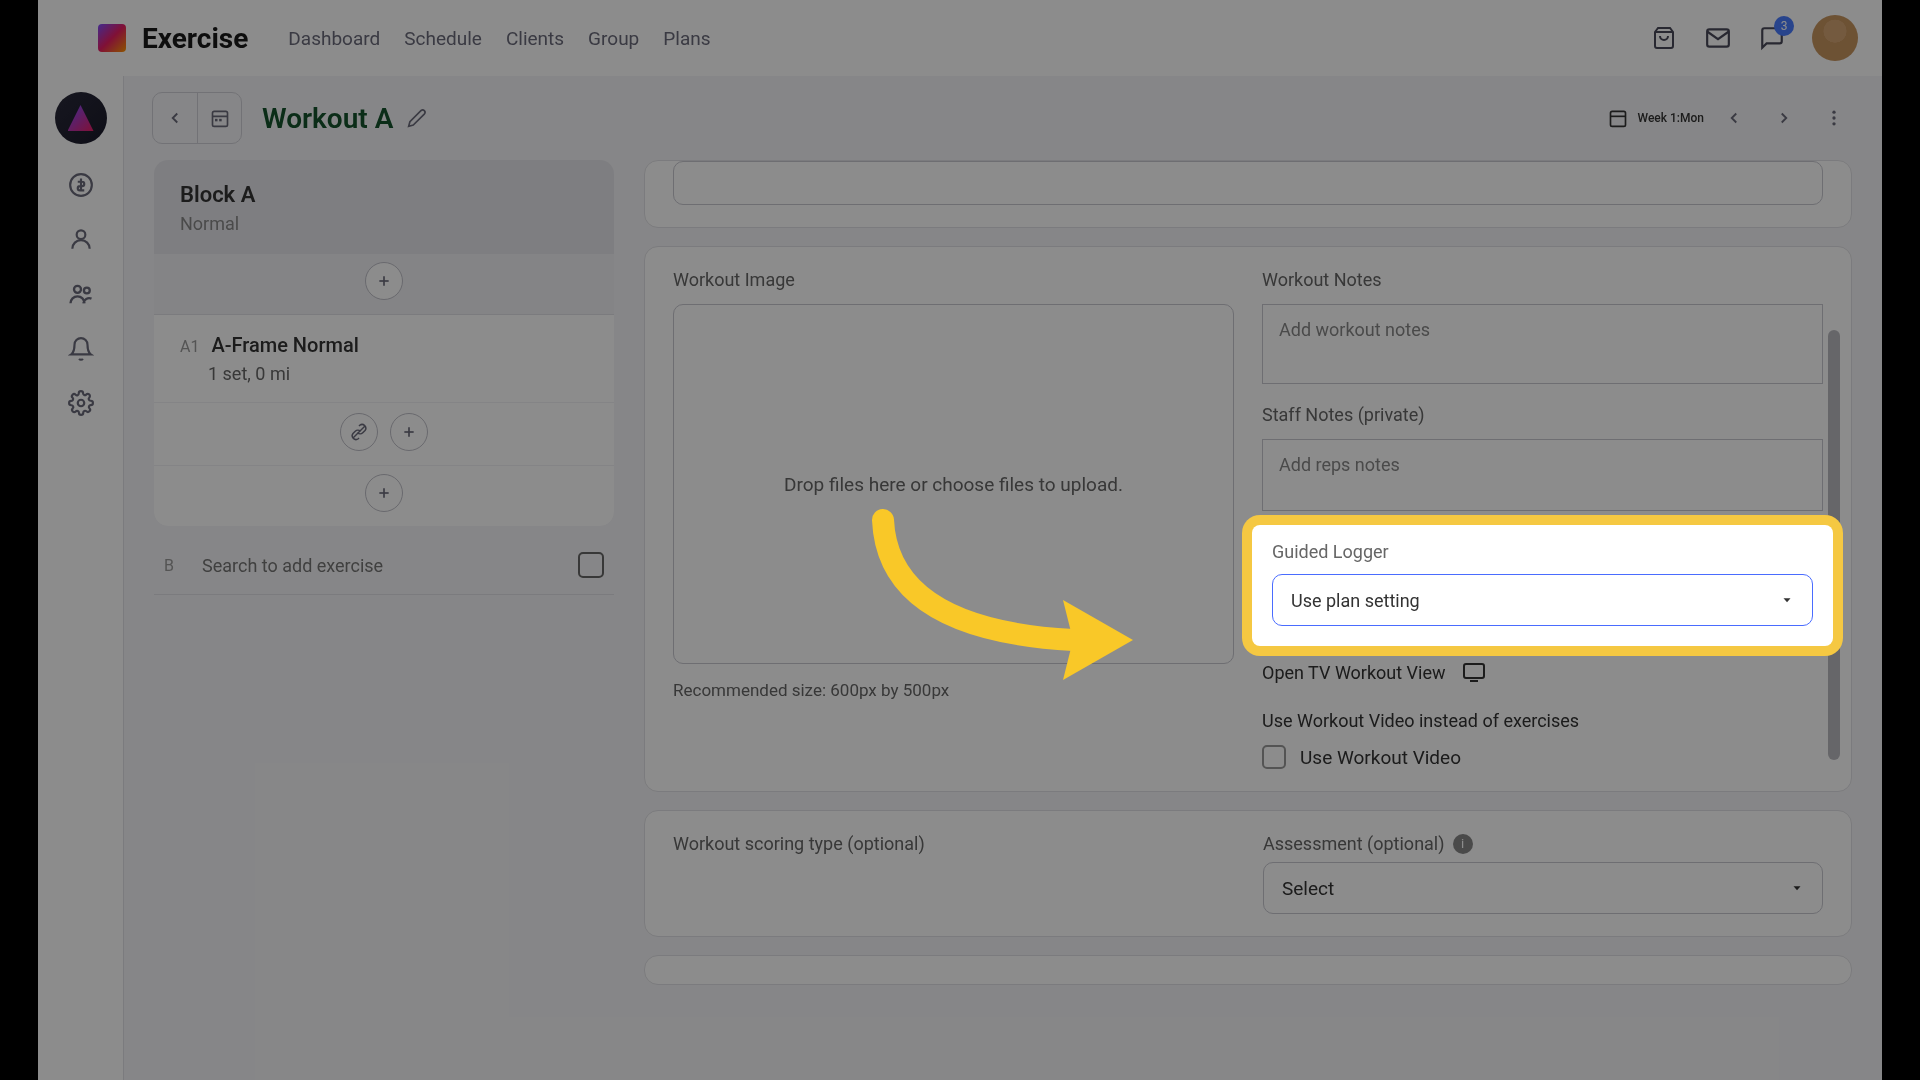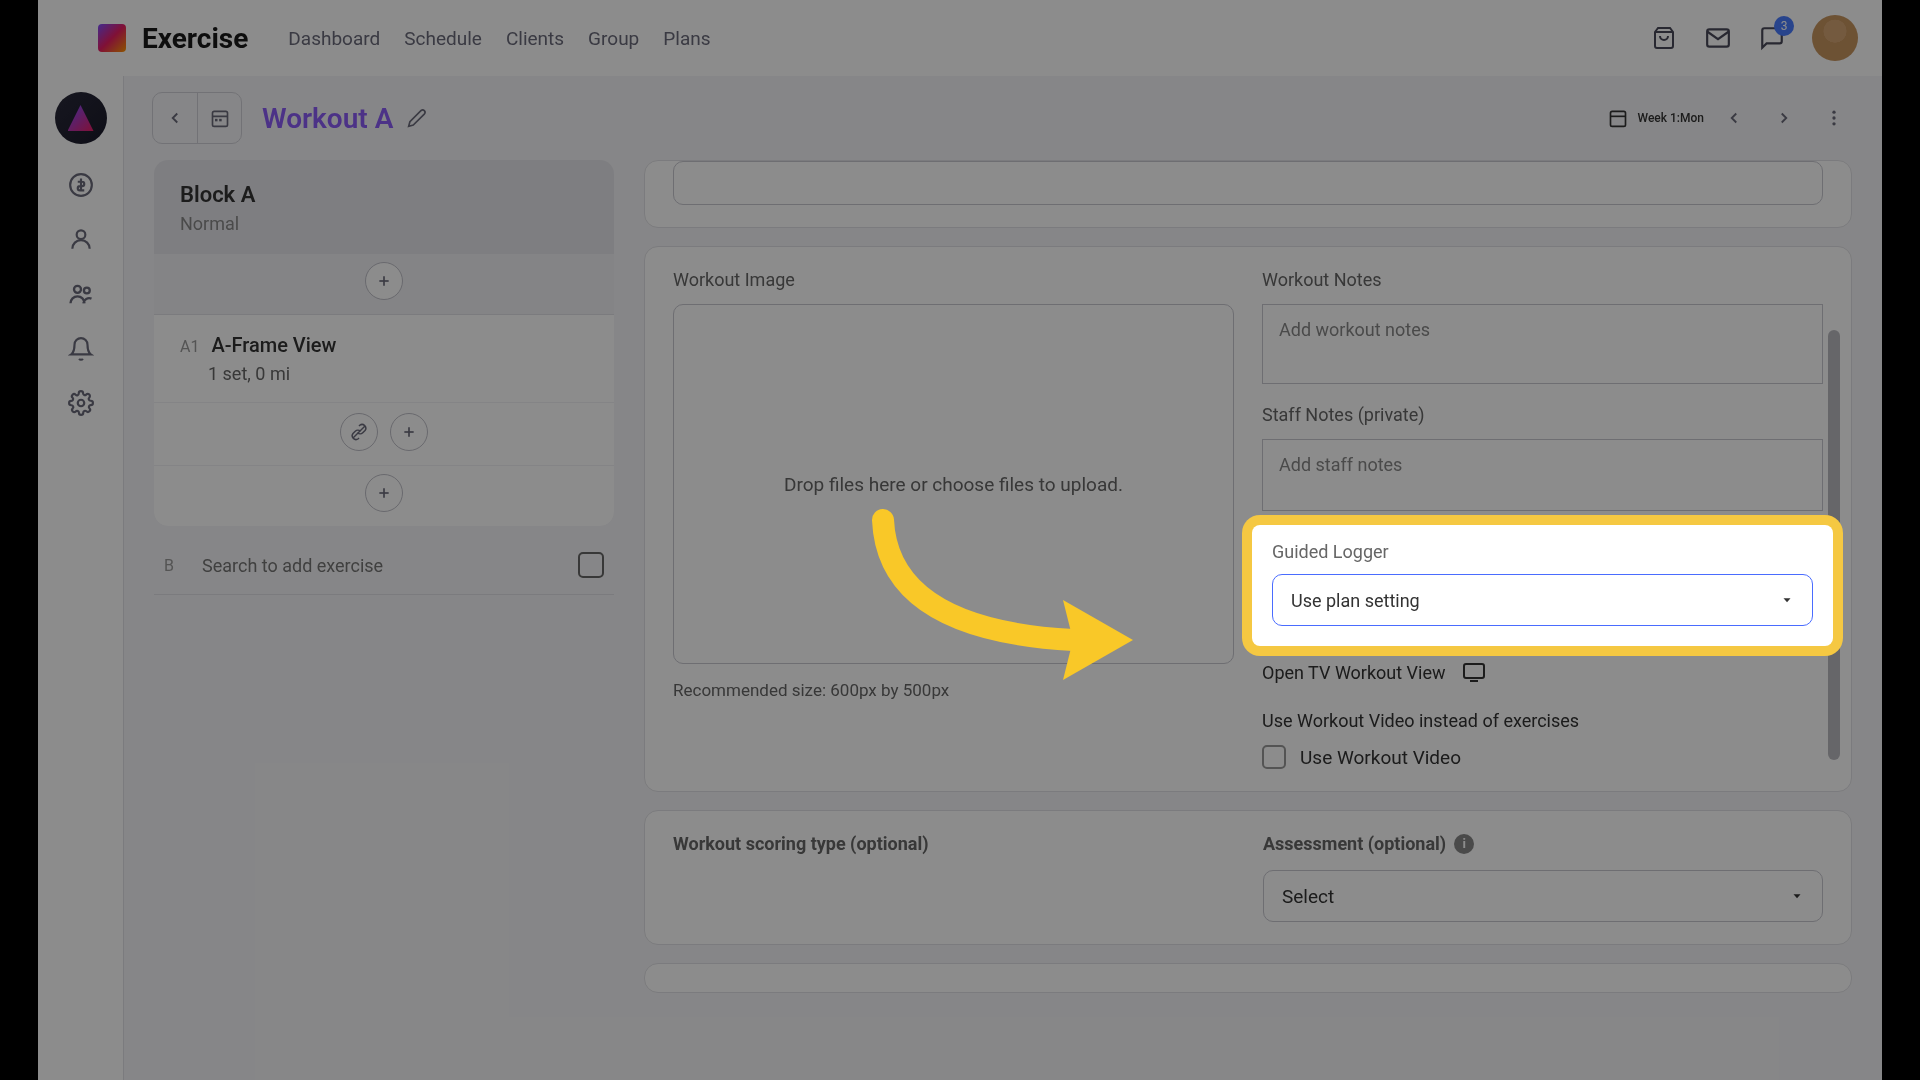--- a/index.html
+++ b/index.html
@@ -22,21 +22,21 @@
 .side-rail { width: 86px; background: #fff; border-right: 1px solid #e0e0e5; display: flex; flex-direction: column; align-items: center; padding-top: 16px; gap: 28px; }
 .rail-avatar { width: 52px; height: 52px; border-radius: 50%; background: linear-gradient(135deg,#2a2a3a,#1a1a2a); display: flex; align-items: center; justify-content: center; }
 .rail-avatar-inner { width: 26px; height: 26px; background: linear-gradient(135deg,#7c4dff,#e91e63); clip-path: polygon(50% 0%, 0% 100%, 100% 100%); }
 .rail-icon { color: #6b6b7b; cursor: pointer; }
 
 .content { flex: 1; display: flex; flex-direction: column; }
 .content-header { height: 84px; display: flex; align-items: center; padding: 0 28px; }
 .hdr-nav { display: flex; border: 1px solid #d0d0d8; border-radius: 10px; overflow: hidden; margin-right: 20px; }
 .hdr-nav-btn { width: 44px; height: 50px; display: flex; align-items: center; justify-content: center; color: #6b6b7b; cursor: pointer; }
 .hdr-nav-btn + .hdr-nav-btn { border-left: 1px solid #d0d0d8; }
-.workout-title { font-size: 28px; font-weight: 600; color: #8b5cf6; margin-right: 14px; }
+.workout-title { font-size: 28px; font-weight: 600; color: #14532d; margin-right: 14px; }
 .edit-icon { color: #6b6b7b; cursor: pointer; }
 .hdr-right { margin-left: auto; display: flex; align-items: center; gap: 10px; }
 .week-selector { display: flex; align-items: center; gap: 10px; color: #333; font-size: 12px; font-weight: 500; }
 .nav-arrow { width: 40px; height: 40px; display: flex; align-items: center; justify-content: center; color: #6b6b7b; cursor: pointer; }
 
 .content-body { flex: 1; display: flex; gap: 0; overflow: hidden; }
 .left-panel { width: 520px; padding: 0 30px; }
 .measurements-row { display: flex; align-items: center; gap: 14px; padding: 16px 4px; margin-bottom: 14px; }
 .toggle { width: 58px; height: 32px; background: #4a6cff; border-radius: 16px; position: relative; cursor: pointer; }
 .toggle-knob { position: absolute; width: 26px; height: 26px; background: #fff; border-radius: 50%; top: 3px; right: 3px; }
@@ -73,21 +73,21 @@
 
 .guided-block { position: relative; z-index: 100; background: #fff; padding: 16px 20px 20px; margin: -6px -10px 14px; border-radius: 8px; box-shadow: 0 0 0 10px #f5c842; }
 .select-box { border: 1px solid #4a6cff; border-radius: 10px; height: 52px; display: flex; align-items: center; justify-content: space-between; padding: 0 18px; font-size: 18px; color: #333; cursor: pointer; }
 
 .tv-row { display: flex; align-items: center; gap: 16px; font-size: 18px; color: #333; margin-bottom: 26px; }
 .check-row { display: flex; align-items: center; gap: 14px; font-size: 19px; color: #333; }
 .checkbox { width: 24px; height: 24px; border: 2px solid #999; border-radius: 5px; }
 
 .scoring-row { display: flex; gap: 30px; }
 .scoring-col { flex: 1; }
-.scoring-label { font-size: 18px; color: #666; margin-bottom: 16px; display: flex; align-items: center; gap: 8px; font-weight: bold; }
+.scoring-label { font-size: 18px; color: #666; margin-bottom: 8px; display: flex; align-items: center; gap: 8px; }
 .info-circle { width: 20px; height: 20px; border-radius: 50%; background: #888; color: #fff; font-size: 13px; display: inline-flex; align-items: center; justify-content: center; }
 .plain-select { border: 1px solid #c8c8d0; border-radius: 10px; height: 52px; display: flex; align-items: center; justify-content: space-between; padding: 0 18px; font-size: 19px; color: #333; cursor: pointer; }
 
 .arrow-annotation { position: absolute; z-index: 110; pointer-events: none; }
 svg { display: block; }
 .lb-left, .lb-right { position: absolute; top: 0; bottom: 0; width: 38px; background: #000; }
 .lb-left { left: 0; } .lb-right { right: 0; }
 
 .scrollbar-track { position:absolute; right:42px; top:330px; width:12px; height:500px; background:transparent; z-index:2; }
 .scrollbar-thumb { width:100%; height:430px; background:rgba(120,120,130,0.5); border-radius:6px; }
@@ -236,21 +236,21 @@
               <div class="circ-btn">
                   <svg width="16" height="16" viewBox="0 0 24 24" stroke="currentColor" stroke-width="2.5">
                     <line x1="12" y1="5" x2="12" y2="19"></line>
                     <line x1="5" y1="12" x2="19" y2="12"></line>
                   </svg>
                 </div>
             </div>
             <div class="exercise-row">
               <div class="ex-head">
                 <span class="ex-id">A1</span>
-                <span class="ex-name">A-Frame View</span>
+                <span class="ex-name">A-Frame Normal</span>
               </div>
               <div class="ex-detail">1 set, 0 mi</div>
             </div>
             <div class="dual-btn-row">
               <div class="circ-btn">
                   <svg width="18" height="18" viewBox="0 0 24 24" fill="none" stroke="currentColor" stroke-width="2">
                     <path d="M10 13a5 5 0 007 0l3-3a5 5 0 00-7-7l-1 1"></path>
                     <path d="M14 11a5 5 0 00-7 0l-3 3a5 5 0 007 7l1-1"></path>
                     <line x1="4" y1="20" x2="20" y2="4"></line>
                   </svg>
@@ -291,21 +291,21 @@
                 <div class="dropzone">
                   <span>Drop files here or choose files to upload.</span>
                 </div>
                 <div class="hint">Recommended size: 600px by 500px</div>
               </div>
               <div class="col">
                 <span class="field-label">Workout Notes</span>
                 <div class="textarea">Add workout notes</div>
 
                 <span class="field-label">Staff Notes (private)</span>
-                <div class="textarea" style="min-height:72px;">Add staff notes</div>
+                <div class="textarea" style="min-height:72px;">Add reps notes</div>
 
                 <div class="guided-block">
                   <span class="field-label" style="margin-bottom:12px;">Guided Logger</span>
                   <div class="select-box">
                     <span>Use plan setting</span>
                     <svg width="14" height="14" viewBox="0 0 24 24" fill="currentColor">
                         <polygon points="6,9 18,9 12,16"></polygon>
                       </svg>
                   </div>
                 </div>

